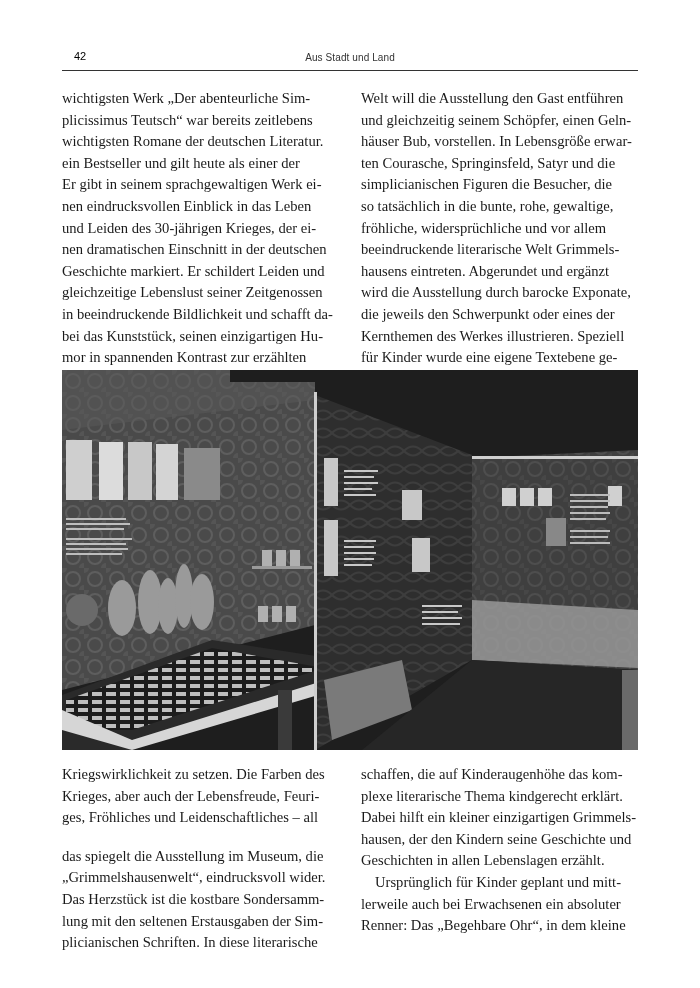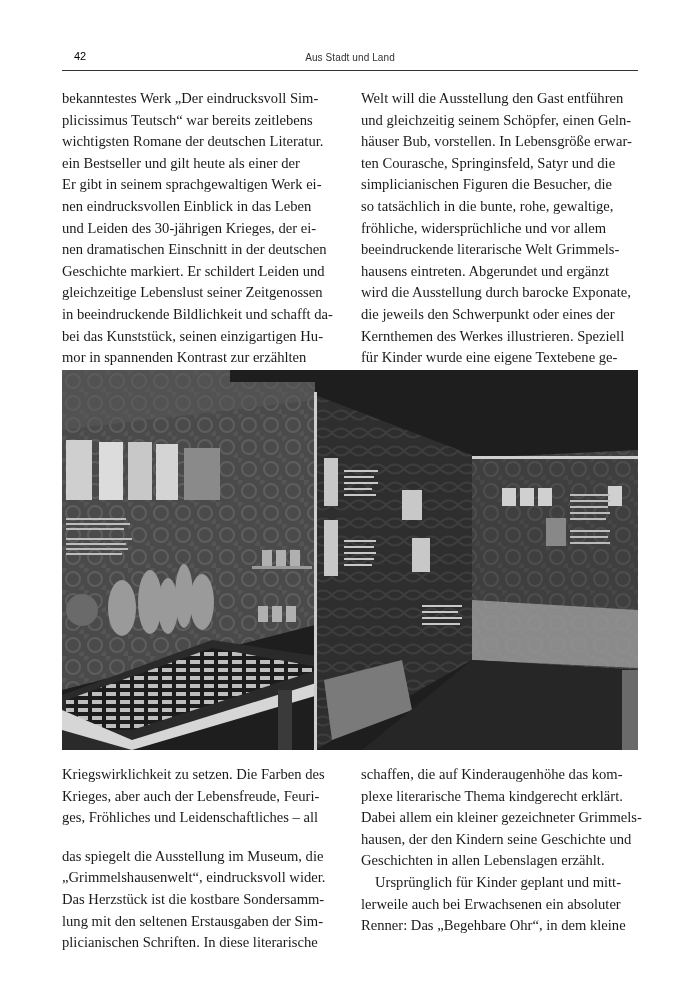--- a/index.html
+++ b/index.html
@@ -28,21 +28,21 @@
 </head>
 <body>
 
 <div class="header">
   <span class="page-number">42</span>
   <span class="running-title">Aus Stadt und Land</span>
   <div class="header-rule"></div>
 </div>
 
 <div class="col col-tl">
-  <span class="line" style="word-spacing: 0px; text-align-last: left;">bekanntestes Werk „Der eindrucksvoll Sim-</span>
+  <span class="line" style="word-spacing: 0px; text-align-last: left;">wichtigsten Werk „Der abenteurliche Sim-</span>
   <span class="line" style="word-spacing: 0px; text-align-last: left;">plicissimus Teutsch“ war bereits zeitlebens</span>
   <span class="line" style="word-spacing: 0px; text-align-last: left;">wichtigsten Romane der deutschen Literatur.</span>
   <span class="line" style="word-spacing: 0px; text-align-last: left;">ein Bestseller und gilt heute als einer der</span>
   <span class="line" style="word-spacing: 0px; text-align-last: left;">Er gibt in seinem sprachgewaltigen Werk ei-</span>
   <span class="line" style="word-spacing: 0px; text-align-last: left;">nen eindrucksvollen Einblick in das Leben</span>
   <span class="line" style="word-spacing: 0px; text-align-last: left;">und Leiden des 30-jährigen Krieges, der ei-</span>
   <span class="line" style="word-spacing: 0px; text-align-last: left;">nen dramatischen Einschnitt in der deutschen</span>
   <span class="line" style="word-spacing: 0px; text-align-last: left;">Geschichte markiert. Er schildert Leiden und</span>
   <span class="line" style="word-spacing: 0px; text-align-last: left;">gleichzeitige Lebenslust seiner Zeitgenossen</span>
   <span class="line" style="word-spacing: 0px; text-align-last: left;">in beeindruckende Bildlichkeit und schafft da-</span>
@@ -185,19 +185,19 @@
   <span class="line" style="word-spacing: 0px; text-align-last: left; margin-top: 17px;">das spiegelt die Ausstellung im Museum, die</span>
   <span class="line" style="word-spacing: 0px; text-align-last: left;">„Grimmelshausenwelt“, eindrucksvoll wider.</span>
   <span class="line" style="word-spacing: 0px; text-align-last: left;">Das Herzstück ist die kostbare Sondersamm-</span>
   <span class="line" style="word-spacing: 0px; text-align-last: left;">lung mit den seltenen Erstausgaben der Sim-</span>
   <span class="line" style="word-spacing: 0px; text-align-last: left;">plicianischen Schriften. In diese literarische</span>
 </div>
 
 <div class="col col-br">
   <span class="line" style="word-spacing: 0px; text-align-last: left;">schaffen, die auf Kinderaugenhöhe das kom-</span>
   <span class="line" style="word-spacing: 0px; text-align-last: left;">plexe literarische Thema kindgerecht erklärt.</span>
-  <span class="line" style="word-spacing: 0px; text-align-last: left;">Dabei allem ein kleiner gezeichneter Grimmels-</span>
+  <span class="line" style="word-spacing: 0px; text-align-last: left;">Dabei hilft ein kleiner einzigartigen Grimmels-</span>
   <span class="line" style="word-spacing: 0px; text-align-last: left;">hausen, der den Kindern seine Geschichte und</span>
   <span class="line last">Geschichten in allen Lebenslagen erzählt.</span>
   <span class="line indent" style="word-spacing: 0px; text-align-last: left;">Ursprünglich für Kinder geplant und mitt-</span>
   <span class="line" style="word-spacing: 0px; text-align-last: left;">lerweile auch bei Erwachsenen ein absoluter</span>
   <span class="line" style="word-spacing: 0px; text-align-last: left;">Renner: Das „Begehbare Ohr“, in dem kleine</span>
 </div>
 
 </body></html>

